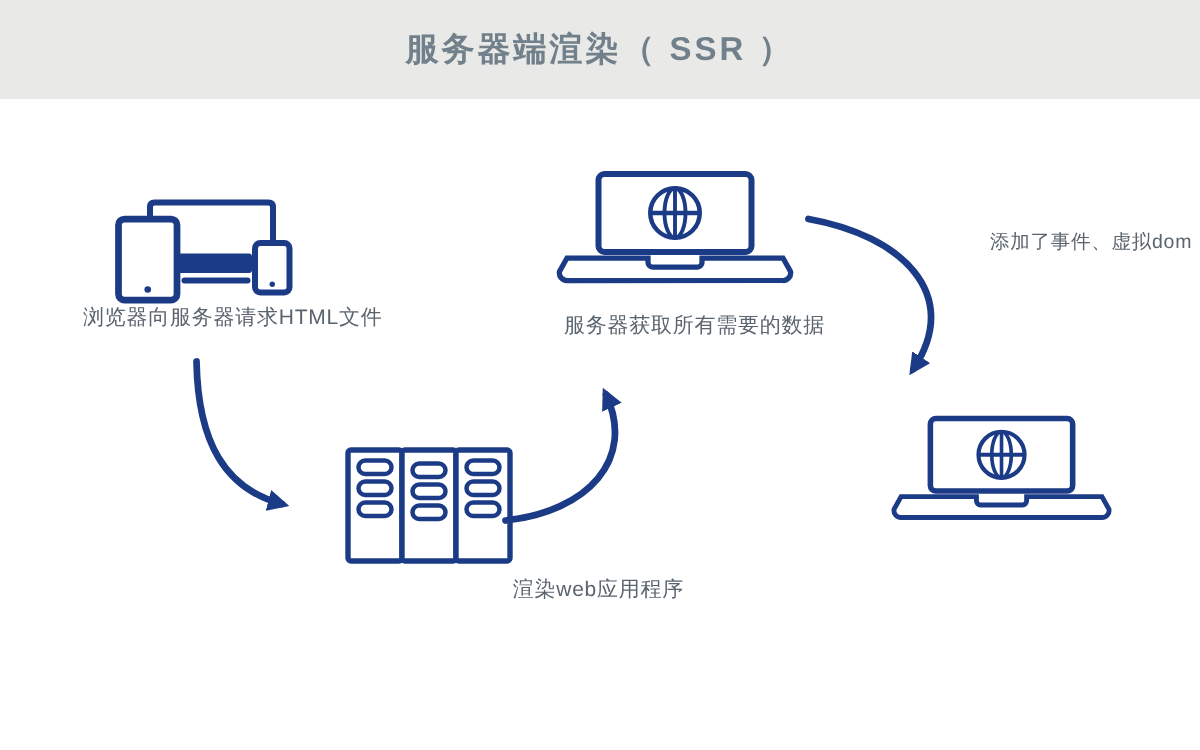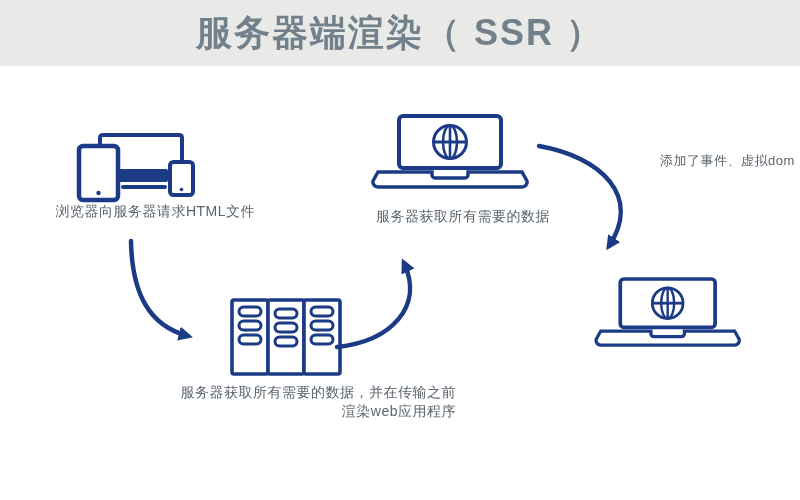--- a/index.html
+++ b/index.html
@@ -12,21 +12,21 @@
   .screen{
     position:relative;width:800px;height:500px;overflow:hidden;background:#fff;
     font-family:"Liberation Sans","DejaVu Sans",sans-serif;
   }
   .title-bar{
     position:absolute;left:0;top:0;width:800px;height:66px;
     background:var(--header-bg);
     display:flex;align-items:center;justify-content:center;
   }
   .title-bar h1{
-    margin:0;font-size:36px;font-weight:600;letter-spacing:2px;
+    margin:0;font-size:22px;font-weight:600;letter-spacing:2px;
     color:var(--title-text);
   }
   svg.diagram{position:absolute;left:0;top:0;width:800px;height:500px;}
   .stk{stroke:var(--accent);fill:none;}
   .stkw{stroke:var(--accent);fill:#fff;}
   .fil{fill:var(--accent);stroke:none;}
   #arrowhead path{fill:var(--accent);}
   .caption{
     position:absolute;color:var(--caption-text);font-size:14px;line-height:19px;
     text-align:right;letter-spacing:0.5px;
@@ -94,20 +94,19 @@
     <path class="stk" stroke-width="4.5" stroke-linecap="round" marker-end="url(#arrowhead)" d="M131,241 C132,295 150,326 188,336"></path>
     <path class="stk" stroke-width="4.5" stroke-linecap="round" marker-end="url(#arrowhead)" d="M337,347 C392,341 424,306 404,263"></path>
     <path class="stk" stroke-width="4.5" stroke-linecap="round" marker-end="url(#arrowhead)" d="M539,146 C601,157 642,196 609,246"></path>
   </svg>
 
   <div class="caption" style="left:45px;top:202px;width:210px;">浏览器向服务器请求HTML文件</div>
 
   <div class="caption" style="left:360px;top:207px;width:190px;">服务器获取所有需要的数据</div>
 
   <div class="caption" style="left:148px;top:383px;width:308px;">
-    <div>服务器获取所有需要的数据，并在传输之前</div>
     <div>渲染web应用程序</div>
   </div>
 
 
   <div class="caption note" style="left:660px;top:151px;width:145px;">添加了事件、虚拟dom</div>
 
 </div>
 
 </body></html>

